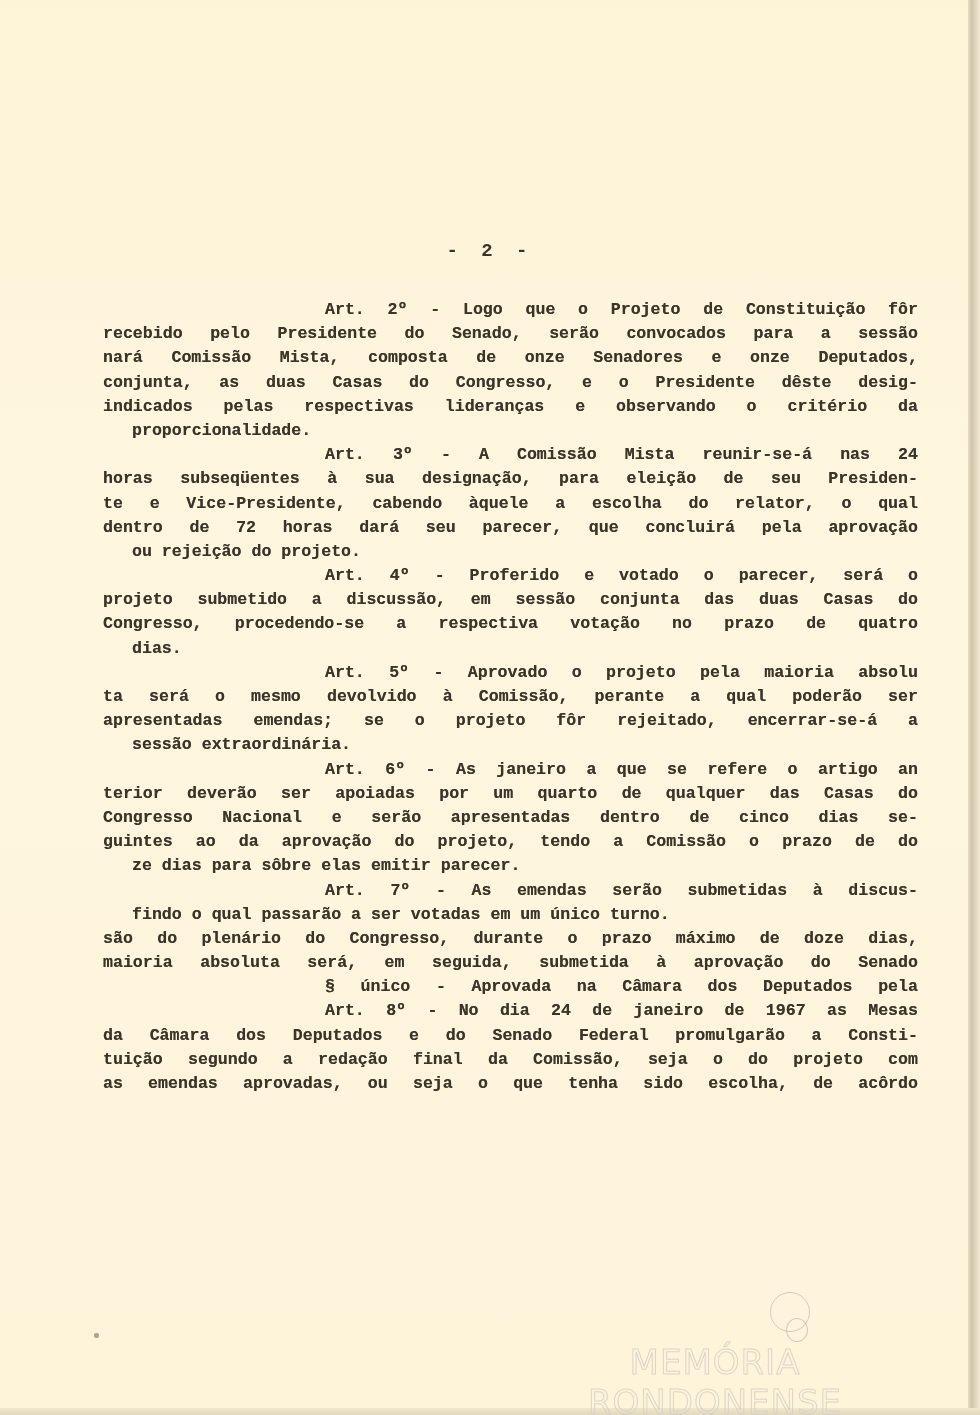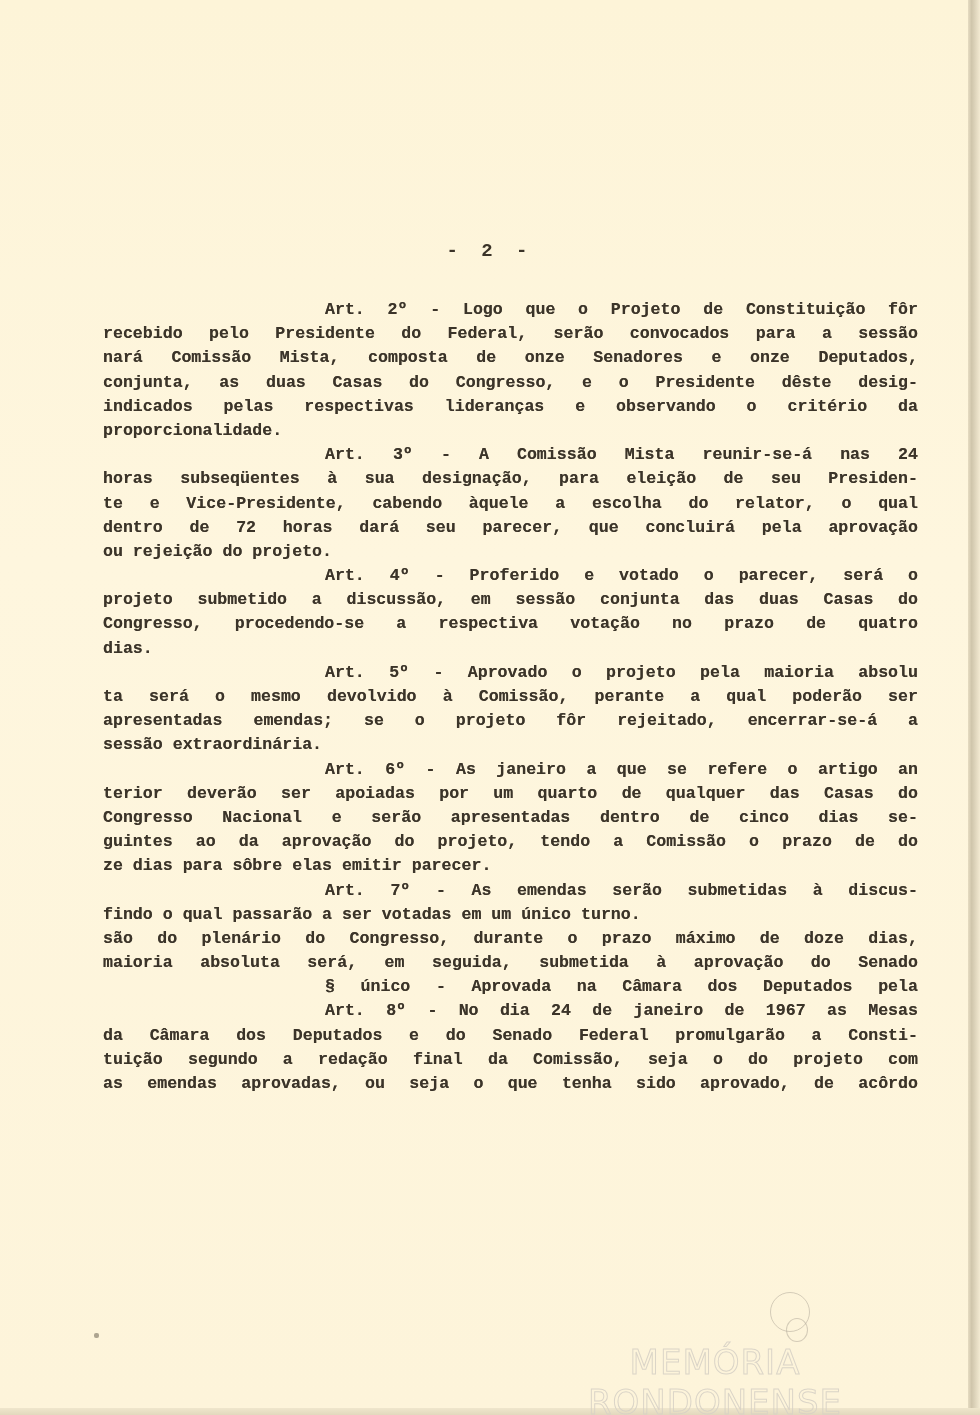--- a/index.html
+++ b/index.html
@@ -66,20 +66,21 @@
       white-space: pre;
       height: 24.2px;
       text-align: justify;
       text-align-last: justify;
     }
     .line.indent {
       padding-left: 222px;
     }
     .line.last {
       text-align-last: left;
+      margin-left: 29px;
     }
     .margin-mark {
       position: absolute;
       left: 94px;
       top: 1333px;
       width: 5px;
       height: 5px;
       border-radius: 2px;
       background: #8a8170;
       opacity: 0.7;
@@ -111,21 +112,21 @@
 <div class="page"></div>
 <div class="page-edge-right"></div>
 <div class="page-edge-bottom"></div>
 
 <div class="page-number">- 2 -</div>
 
 <div class="body-text">
 
   <div>
     <span class="line indent">Art. 2º - Logo que o Projeto de Constituição fôr</span>
-    <span class="line">recebido pelo Presidente do Federal, serão convocados para a sessão</span>
+    <span class="line">recebido pelo Presidente do Senado, serão convocados para a sessão</span>
     <span class="line">nará Comissão Mista, composta de onze Senadores e onze Deputados,</span>
     <span class="line">conjunta, as duas Casas do Congresso, e o Presidente dêste desig-</span>
     <span class="line">indicados pelas respectivas lideranças e observando o critério da</span>
     <span class="line last">proporcionalidade.</span>
   </div>
 
   <div>
     <span class="line indent">Art. 3º - A Comissão Mista reunir-se-á nas 24</span>
     <span class="line">horas subseqüentes à sua designação, para eleição de seu Presiden-</span>
     <span class="line">te e Vice-Presidente, cabendo àquele a escolha do relator, o qual</span>
@@ -163,21 +164,21 @@
 
   <div>
     <span class="line">maioria absoluta será, em seguida, submetida à aprovação do Senado</span>
     <span class="line indent">§ único - Aprovada na Câmara dos Deputados pela</span>
   </div>
 
   <div>
     <span class="line indent">Art. 8º - No dia 24 de janeiro de 1967 as Mesas</span>
     <span class="line">da Câmara dos Deputados e do Senado Federal promulgarão a Consti-</span>
     <span class="line">tuição segundo a redação final da Comissão, seja o do projeto com</span>
-    <span class="line">as emendas aprovadas, ou seja o que tenha sido aprovado, de acôrdo</span>
+    <span class="line">as emendas aprovadas, ou seja o que tenha sido escolha, de acôrdo</span>
   </div>
 </div>
 
 <div class="pencil-circle" style="left:770px; top:1292px; width:38px; height:38px;"></div>
 <div class="pencil-circle" style="left:786px; top:1318px; width:20px; height:22px;"></div>
 <div class="margin-mark"></div>
 
 <div class="watermark">MEMÓRIA RONDONENSE</div>
 
 </body></html>

